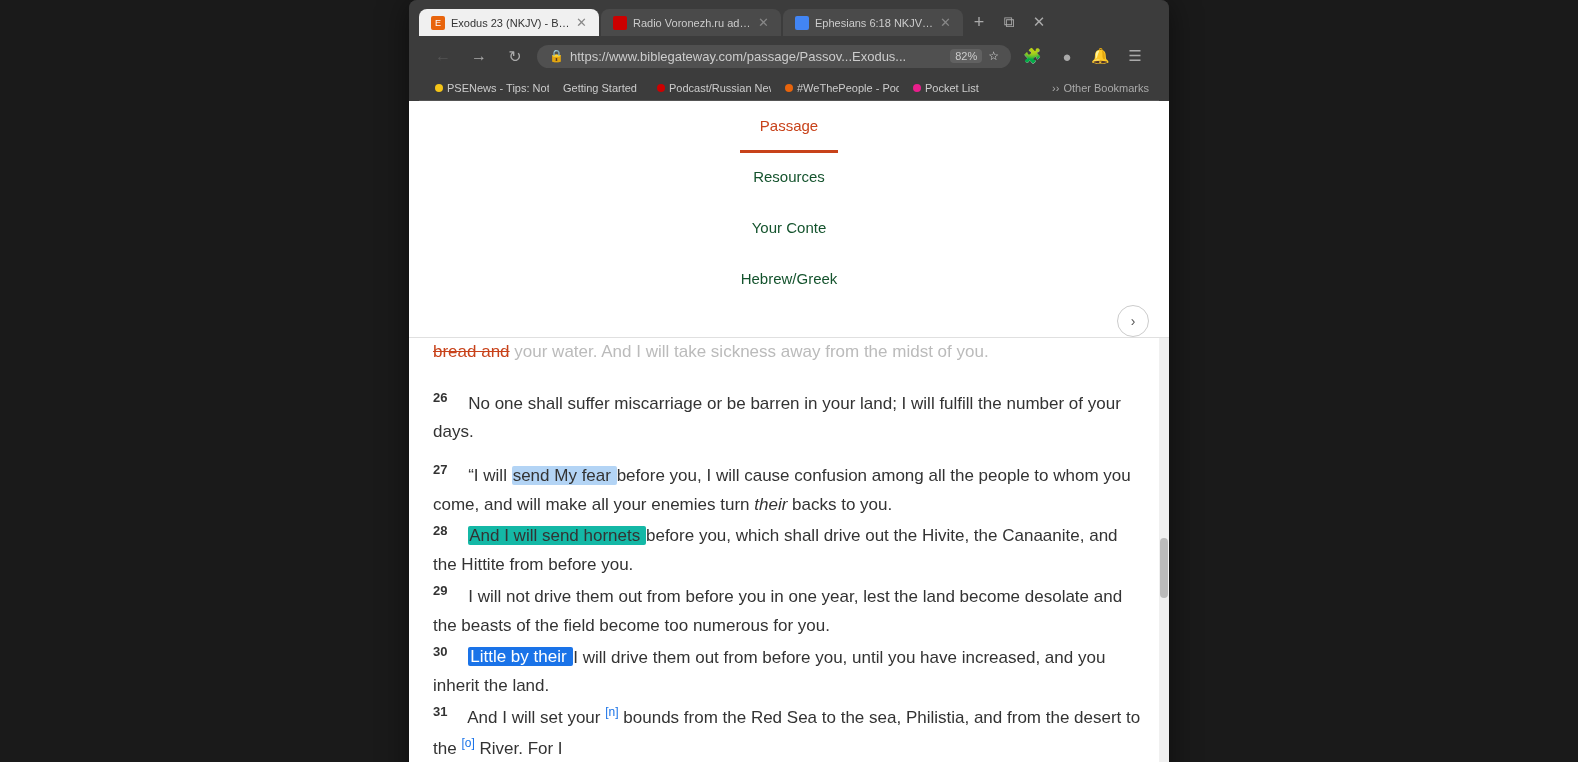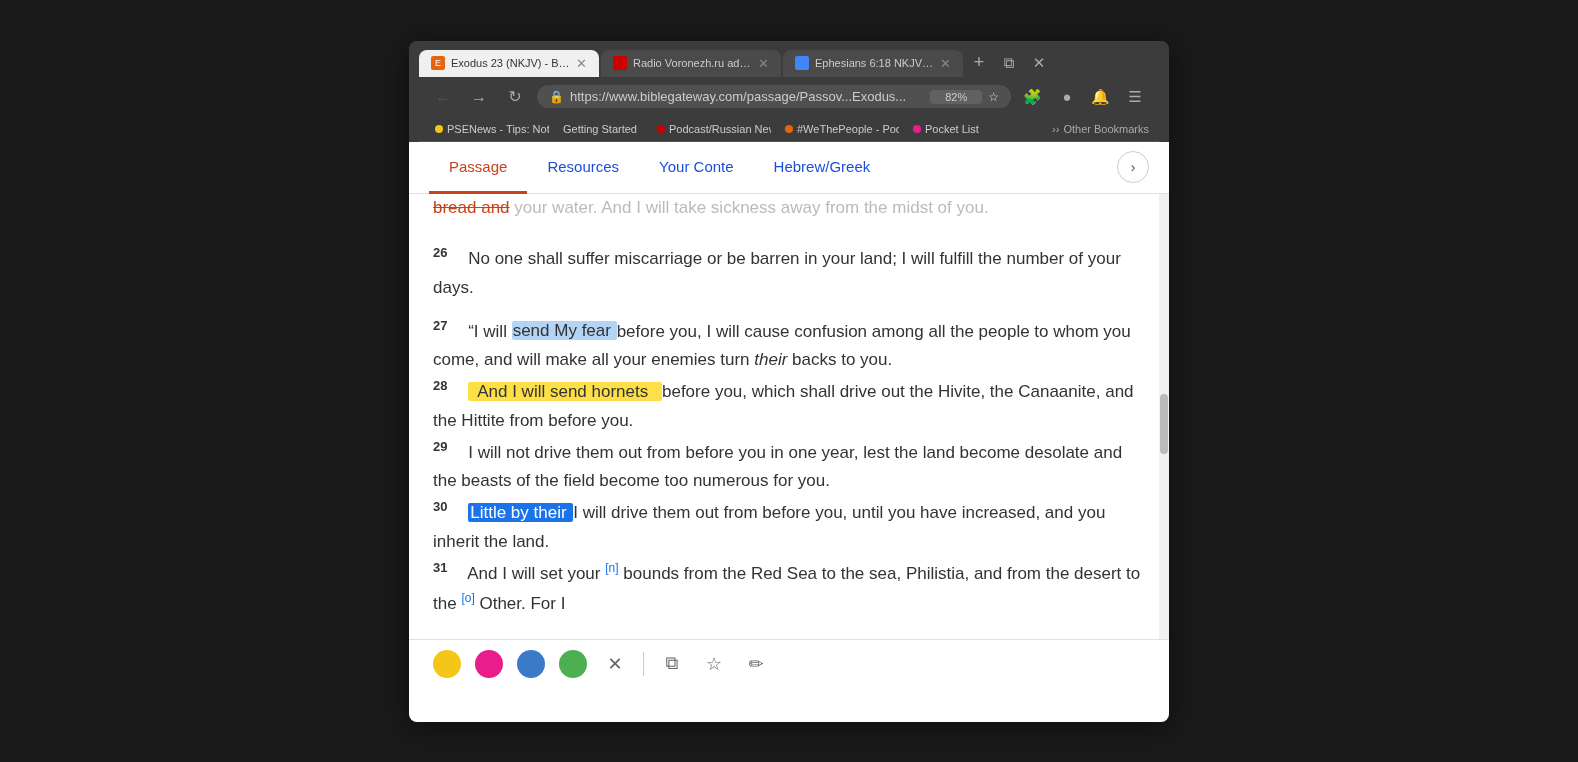--- a/index.html
+++ b/index.html
@@ -119,21 +119,21 @@
       gap: 6px;
     }
     .address-text {
       flex: 1;
       font-size: 13px;
       color: #ccc;
     }
     .zoom-badge {
       background: rgba(255,255,255,0.1);
       border-radius: 4px;
-      padding: 1px 15px;
+      padding: 1px 5px;
       font-size: 11px;
       color: #ccc;
     }
     .nav-icons {
       display: flex;
       align-items: center;
       gap: 6px;
     }
     .nav-icon {
       width: 28px;
@@ -184,25 +184,26 @@
     .page-content {
       background: #fff;
       min-height: 580px;
     }
     .nav-tabs {
       display: flex;
       align-items: center;
       padding: 0 20px;
       border-bottom: 1px solid #e0e0e0;
       position: relative;
+      flex-direction: column;
     }
     .nav-tab {
       padding: 16px 20px;
       font-size: 15px;
-      color: #1d4ed8;
+      color: #14532d;
       cursor: pointer;
       border-bottom: 3px solid transparent;
       margin-bottom: -1px;
     }
     .nav-tab.active {
       color: #c8421a;
       border-bottom-color: #c8421a;
       font-weight: 500;
     }
     .nav-tab-arrow {
@@ -234,23 +235,23 @@
       border-radius: 2px;
       padding: 0 1px;
     }
     .highlight-blue-dark {
       background-color: #1a73e8;
       color: white;
       border-radius: 2px;
       padding: 0 2px;
     }
     .highlight-pink {
-      background-color: #fde047;
+      background-color: #14b8a6;
       border-radius: 2px;
-      padding: 0 9px;
+      padding: 0 1px;
     }
     .verse-num {
       font-size: 13px;
       font-weight: bold;
       vertical-align: super;
       margin-right: 16px;
     }
     .italic { font-style: italic; }
     .footnote {
       font-size: 12px;
@@ -443,21 +444,21 @@
           <span>I will drive them out from before you, until you have increased, and you inherit the land.</span>
         </div>
 
         
         <div>
           <span class="verse-num">31</span>
           <span>And I will set your</span>
           <span class="footnote">[n]</span>
           <span>bounds from the Red Sea to the sea, Philistia, and from the desert to the</span>
           <span class="footnote">[o]</span>
-          <span>Other. For I</span>
+          <span>River. For I</span>
         </div>
       </div>
       <div class="scrollbar">
         <div class="scrollbar-thumb"></div>
       </div>
     </div>
 
     <div class="toolbar-bottom">
       <div class="color-dot" style="background:#f5c518;"></div>
       <div class="color-dot" style="background:#e91e8c;"></div>

